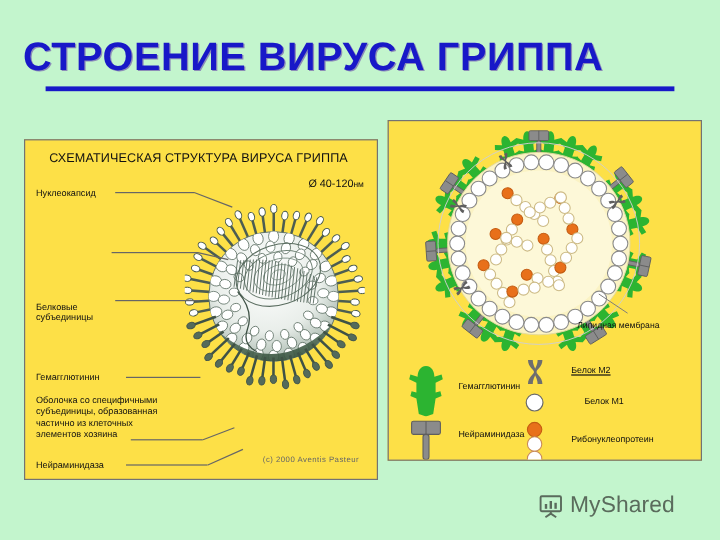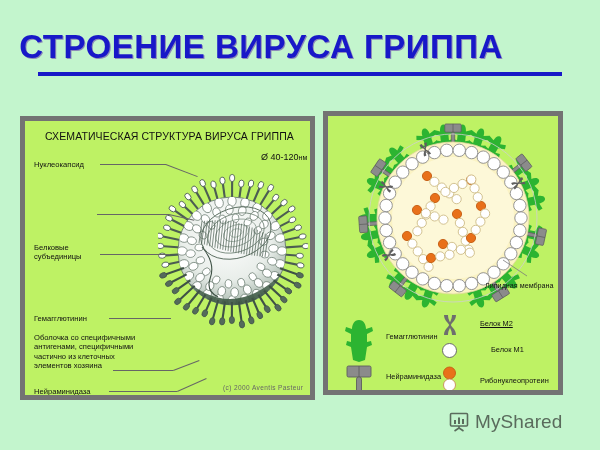--- a/index.html
+++ b/index.html
@@ -34,27 +34,27 @@
     left: 38px;
     top: 72px;
     width: 524px;
     height: 4px;
     background: #1818c8;
   }
 
   
   .panel {
     position: absolute;
-    background: #bef264;
-    border: 5px solid #737373;
+    background: #fde047;
+    border: 1px solid #737373;
     box-sizing: border-box;
     overflow: hidden;
   }
   #left-panel  { left: 20px;  top: 116px; width: 295px; height: 284px; }
-  #right-panel { left: 323px; top: 111px; width: 240px; height: 284px; }
+  #right-panel { left: 323px; top: 100px; width: 262px; height: 284px; }
 
   #left-panel-heading {
     position: absolute;
     left: 20px;
     top: 9px;
     font-size: 10.5px;
     color: #111;
     letter-spacing: 0.1px;
     white-space: nowrap;
   }
@@ -507,27 +507,27 @@
 
   <div class="leader" style="left:88px; top:249px; width:60px;"></div>
   <div class="leader-d" style="left:148px; top:249px; width:28px; transform:rotate(-21deg);"></div>
 
   <div class="leader" style="left:84px; top:270px; width:68px;"></div>
   <div class="leader-d" style="left:152px; top:270px; width:32px; transform:rotate(-24deg);"></div>
 
   <div class="lp-label" id="lbl-nucleocapsid" style="left:9px; top:39px;">Нуклеокапсид</div>
 
 
-  <div class="lp-label" id="lbl-subunits" style="left:9px; top:122px;">Белковые
+  <div class="lp-label" id="lbl-subunits" style="left:9px; top:134px;">Белковые
 субъединицы</div>
 
   <div class="lp-label" id="lbl-hemagglutinin" style="left:9px; top:193px;">Гемагглютинин</div>
 
   <div class="lp-label wide" id="lbl-envelope" style="left:9px; top:212px;">Оболочка со специфичными
-антигенами, специфичными
+субъединицы, образованная
 частично из клеточных
 элементов хозяина</div>
 
   <div class="lp-label" id="lbl-neuraminidase" style="left:9px; top:266px;">Нейраминидаза</div>
 
   <div id="copyright">(c) 2000 Aventis Pasteur</div>
 </div>
 
 <div class="panel" id="right-panel">
 

